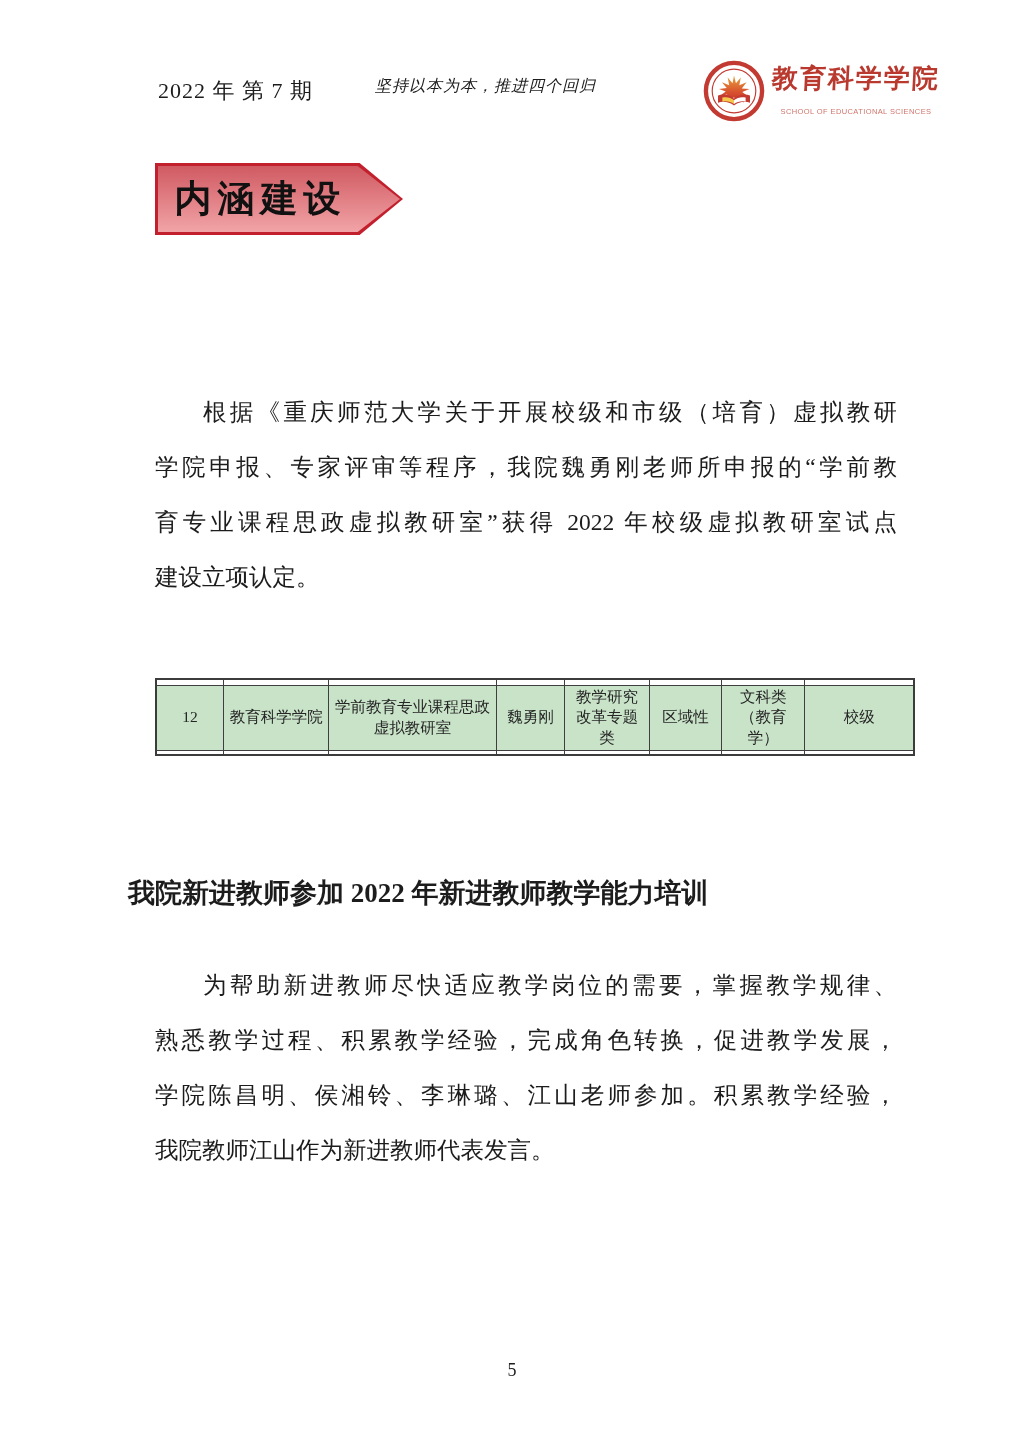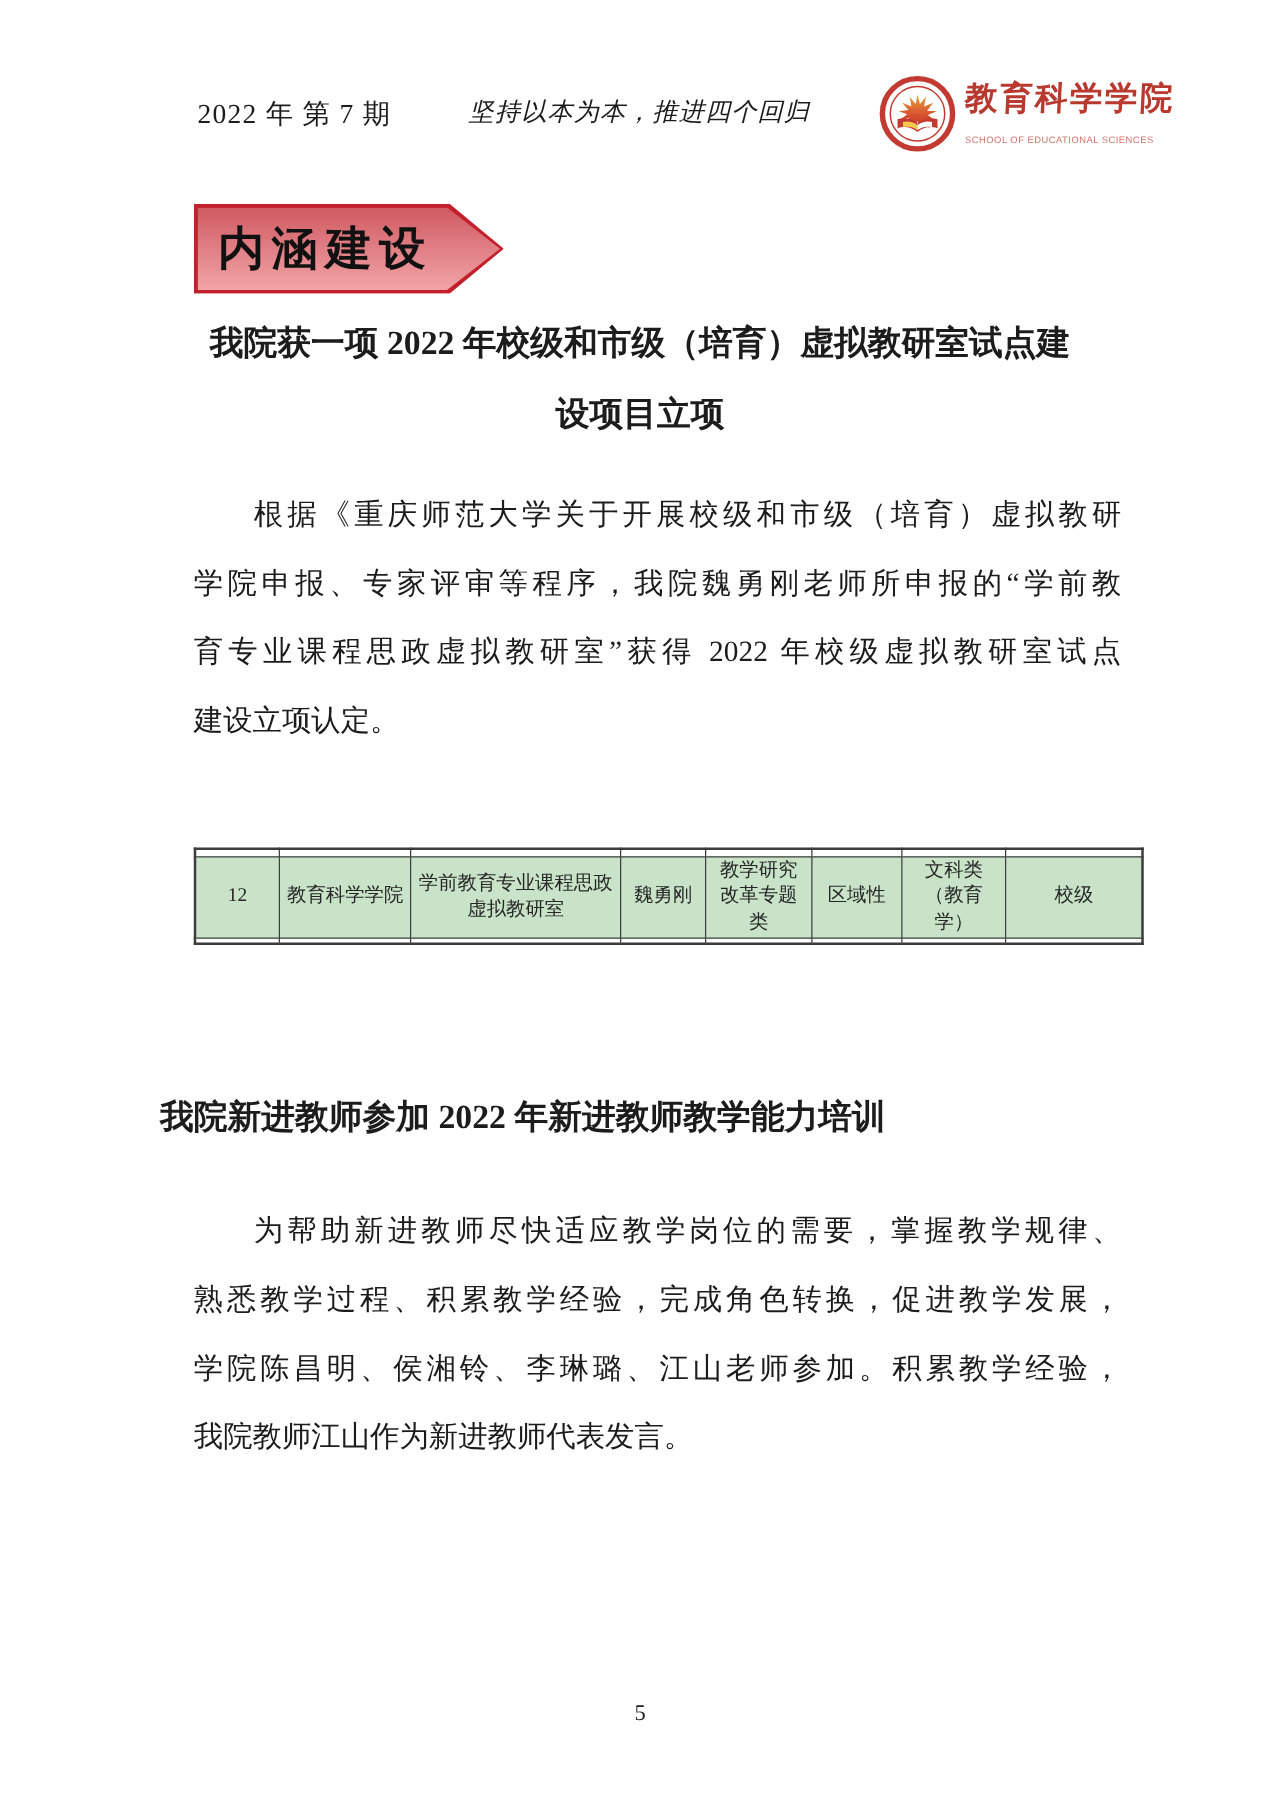--- a/index.html
+++ b/index.html
@@ -10,36 +10,37 @@
     background:#ffffff; overflow:hidden;text-decoration:underline;
   }
 
   
   .header-issue {
     position:absolute; left:158px; top:76px;
     font-size:22px; letter-spacing:1px;
   }
   .header-slogan {
     position:absolute; left:375px; top:76px;
-    font-size:20px; font-style:italic; letter-spacing:1px;
+    font-size:16px; font-style:italic; letter-spacing:1px;
   }
   .logo {
     position:absolute; left:703px; top:58px; width:195px; height:66px;
     display:flex; align-items:center; gap:7px;
   }
   .logo-emblem { width:62px; height:62px; flex:0 0 auto; }
   .logo-text { display:flex; flex-direction:column; line-height:1; }
   .logo-cn {
     font-size:26px; font-weight:bold; color:var(--logo-red,#b9392f);
     letter-spacing:2px; white-space:nowrap; transform:skewX(-3deg);
   }
   .logo-en {
     margin-top:16px; font-family:"Liberation Sans",sans-serif;
     font-size:7.5px; letter-spacing:0.4px; color:var(--logo-red-light,#d0756c);
     white-space:nowrap;
+    text-align:center;
   }
 
   
   .banner {
     position:absolute; left:155px; top:163px; width:248px; height:72px;
     background:var(--banner-border,#c2202c);
     clip-path:polygon(0 0, 82.5% 0, 100% 50%, 82.5% 100%, 0 100%);
   }
   .banner-fill {
     position:absolute; left:3px; top:3px; right:3px; bottom:3px;
@@ -128,24 +129,20 @@
       <span class="logo-en">SCHOOL OF EDUCATIONAL SCIENCES</span>
     </div>
   </div>
 
   <div class="banner">
     <div class="banner-fill">
       <span class="banner-label">内涵建设</span>
     </div>
   </div>
 
-  <div class="title1">
-    <div>我院获一项 2022 年校级和市级（培育）虚拟教研室试点建</div>
-    <div>设项目立项</div>
-  </div>
 
   <div class="para para1">
     <div class="bline just indent">根据《重庆师范大学关于开展校级和市级（培育）虚拟教研</div>
     <div class="bline just">学院申报、专家评审等程序，我院魏勇刚老师所申报的“学前教</div>
     <div class="bline just">育专业课程思政虚拟教研室”获得 2022 年校级虚拟教研室试点</div>
     <div class="bline">建设立项认定。</div>
   </div>
 
   <div class="ptable-wrap">
     <table class="ptable">

